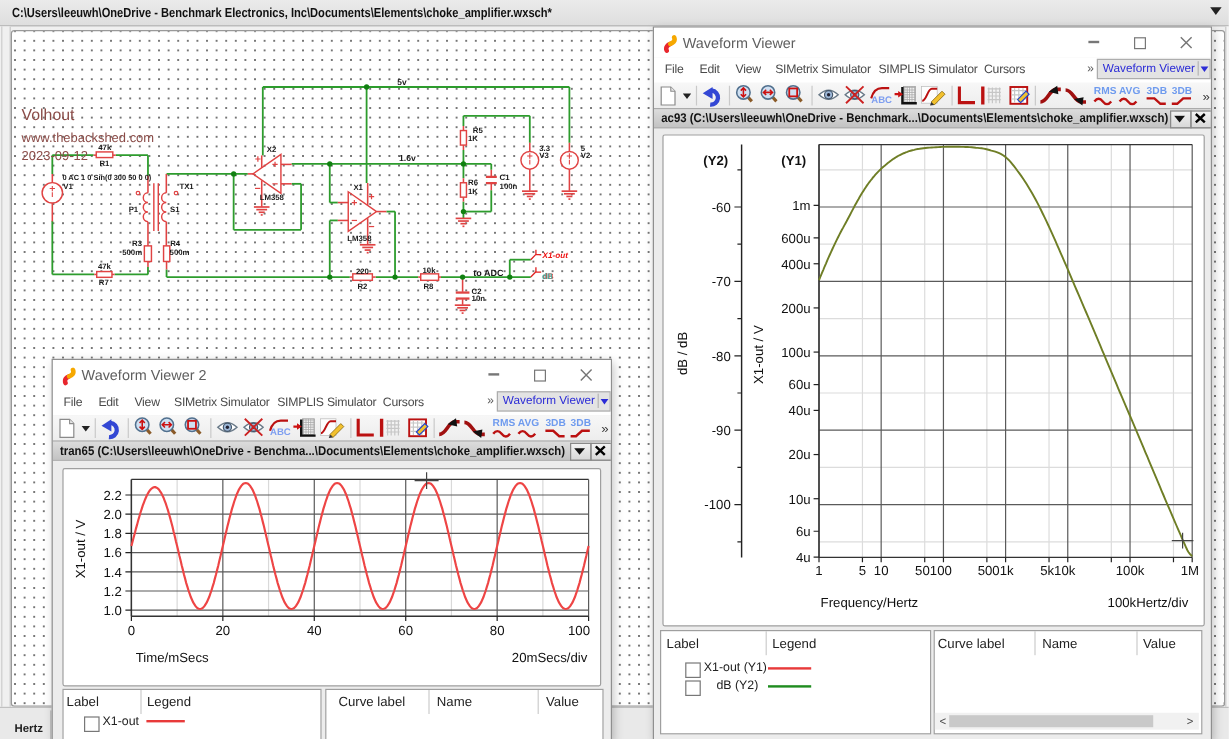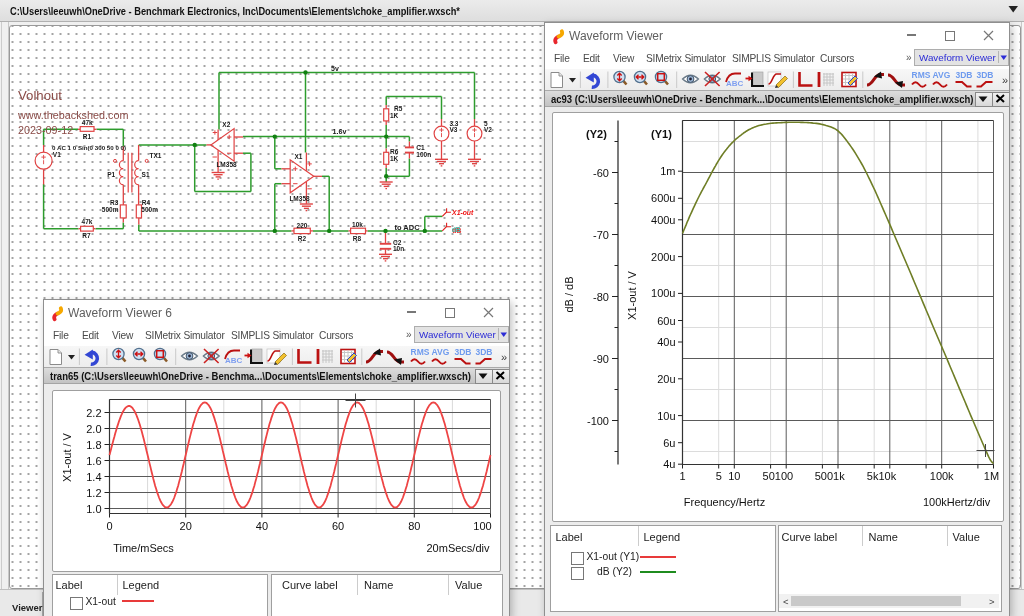--- a/index.html
+++ b/index.html
@@ -197,28 +197,28 @@
     <text x="407" y="230.3" font-size="7.5" fill="#1a1a1a" text-anchor="middle" font-weight="600" font-family="Liberation Sans, sans-serif">to ADC</text>
     <text x="452.1" y="215.3" font-size="6.8" fill="#ee1111" text-anchor="start" font-weight="bold" font-style="italic" font-family="Liberation Sans, sans-serif">X1-out</text>
     <text x="452.3" y="232.6" font-size="6.8" fill="#ee3333" text-anchor="start" font-weight="bold" font-family="Liberation Sans, sans-serif">dB</text>
     <text x="451.7" y="232.2" font-size="6.8" fill="#3fae9f" text-anchor="start" font-weight="bold" font-family="Liberation Sans, sans-serif">dB</text>
     <text x="18" y="100" font-size="13.2" fill="#8a4b47" text-anchor="start" font-weight="normal" font-family="Liberation Sans, sans-serif">Volhout</text>
     <text x="18" y="118.6" font-size="10.8" fill="#8a4b47" text-anchor="start" font-weight="normal" font-family="Liberation Sans, sans-serif">www.thebackshed.com</text>
     <text x="18" y="133.6" font-size="10.8" fill="#8a4b47" text-anchor="start" font-weight="normal" font-family="Liberation Sans, sans-serif">2023-09-12</text>
   </svg>
 <div style="left:0;top:589px;width:1024px;height:27px;background:#e9e9e9;border-top:1px solid #c0c0c0;box-sizing:border-box"></div>
 <div style="left:8px;top:592px;width:35px;height:24px;background:#e9e9e9;border-right:1.5px solid #aaa;box-sizing:border-box"></div>
-<div style="left:12px;top:602px;font-size:9.5px;font-weight:600;color:#222">Viewer</div>
+<div style="left:12px;top:602px;font-size:9.5px;font-weight:600;color:#222">Hertz</div>
 <div style="position:absolute;left:43px;top:299px;width:465px;height:317px;background:#ececec;border:1px solid #8f8f8f;box-shadow:2px 3px 8px rgba(0,0,0,0.25);overflow:hidden">
     <div style="position:absolute;left:0;top:0;width:100%;height:25px;background:#fff"></div>
     <svg style="position:absolute;left:8px;top:6px" width="12" height="16">
       <path d="M2.6,13.2 C1.2,10.2 3.6,8.4 5.6,7.6" fill="none" stroke="#e8262d" stroke-width="3.8" stroke-linecap="round"></path>
       <path d="M5.6,7.6 C7.6,6.8 10,5.2 8.8,2.2" fill="none" stroke="#f6a800" stroke-width="3.8" stroke-linecap="round"></path>
     </svg>
-    <div style="position:absolute;left:24px;top:6px;font-size:12px;color:#5f5f5f">Waveform Viewer 6</div>
+    <div style="position:absolute;left:24px;top:6px;font-size:12px;color:#5f5f5f">Waveform Viewer 2</div>
     <div style="position:absolute;left:363px;top:11px;width:9px;height:1.5px;background:#777"></div>
     <div style="position:absolute;left:401px;top:8px;width:8px;height:8px;border:1.2px solid #777"></div>
     <svg style="position:absolute;left:439px;top:7px" width="11" height="11">
       <path d="M1,1 L10,10 M10,1 L1,10" stroke="#777" stroke-width="1.2"></path>
     </svg>
     <div style="position:absolute;left:0;top:25px;width:100%;height:21px;background:#fff"></div>
     <div style="position:absolute;left:9px;top:29.5px;font-size:10.2px;letter-spacing:-0.2px;color:#4a4a4a">File</div>
     <div style="position:absolute;left:38px;top:29.5px;font-size:10.2px;letter-spacing:-0.2px;color:#4a4a4a">Edit</div>
     <div style="position:absolute;left:68px;top:29.5px;font-size:10.2px;letter-spacing:-0.2px;color:#4a4a4a">View</div>
     <div style="position:absolute;left:101px;top:29.5px;font-size:10.2px;letter-spacing:-0.2px;color:#4a4a4a">SIMetrix Simulator</div>

